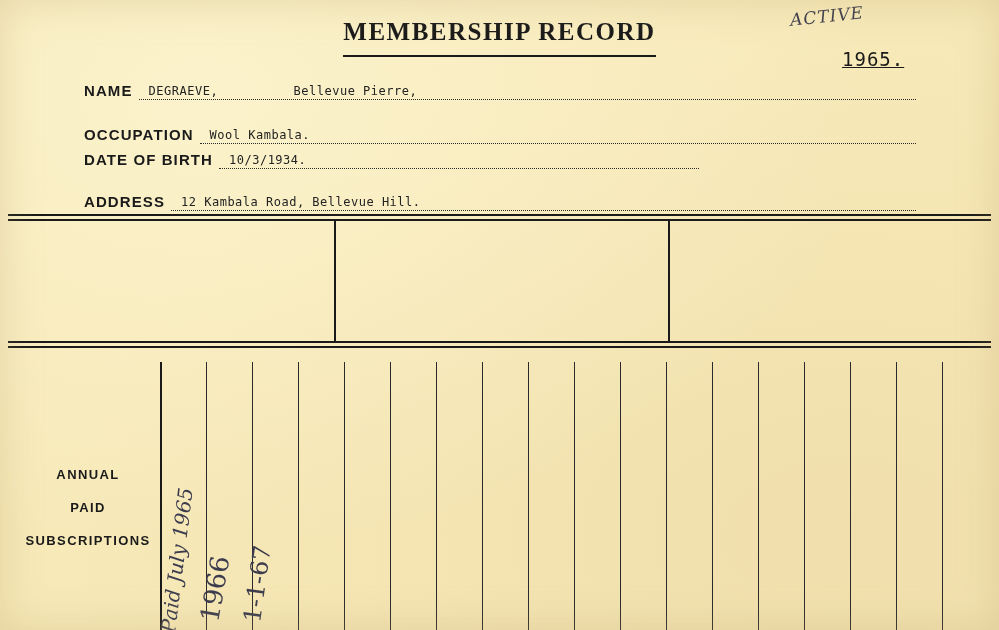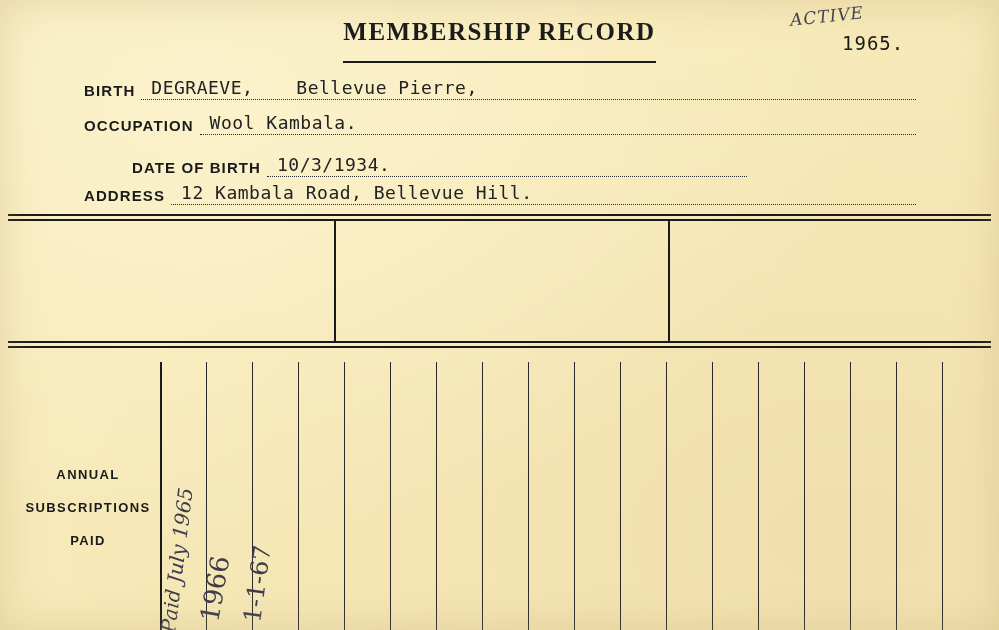--- a/index.html
+++ b/index.html
@@ -27,44 +27,45 @@
     left: 0;
     width: 100%;
     text-align: center;
     font-size: 25px;
     font-weight: bold;
     letter-spacing: 1.5px;
     font-family: "Liberation Serif", serif;
   }
   .title span {
     border-bottom: 2px solid #1a1a1a;
-    padding-bottom: 16px;
+    padding-bottom: 10px;
   }
 
   
   .hand {
     font-family: "DejaVu Serif", serif;
     color: #3b3b4d;
   }
   .annot-active {
     position: absolute;
     top: 6px;
     left: 790px;
     font-size: 17px;
     font-style: italic;
     letter-spacing: 1px;
     transform: rotate(-6deg);
   }
   .year {
     position: absolute;
-    top: 32px;
+    top: 48px;
     left: 842px;
     font-size: 19px;
     font-family: "DejaVu Sans Mono", monospace;
     letter-spacing: 1px;
+    text-decoration: underline;
   }
 
   
   .field {
     position: absolute;
     left: 84px;
     height: 22px;
     display: flex;
     align-items: flex-end;
   }
@@ -81,33 +82,33 @@
     flex: 1;
     border-bottom: 1px dotted #2a2a2a;
     height: 18px;
     margin-left: 6px;
   }
   .field-value {
     position: absolute;
     bottom: 1px;
     left: 10px;
     font-family: "DejaVu Sans Mono", monospace;
-    font-size: 18px;
+    font-size: 12px;
     letter-spacing: 0.5px;
     color: #222;
     white-space: nowrap;
   }
   .field-value.second {
     left: 155px;
   }
 
   #row-name   { top: 78px;  width: 832px; }
-  #row-occ    { top: 113px; width: 832px; }
-  #row-dob    { top: 155px; width: 615px; margin-left: 48px; }
-  #row-addr   { top: 183px; width: 832px; }
+  #row-occ    { top: 122px; width: 832px; }
+  #row-dob    { top: 147px; width: 615px; }
+  #row-addr   { top: 189px; width: 832px; }
 
   
   .hrule {
     position: absolute;
     left: 8px;
     width: 983px;
     border-top: 2px solid #1a1a1a;
   }
   #hrule-1 { top: 214px; }
   #hrule-2 { top: 219px; }
@@ -192,21 +193,21 @@
 <div class="card">
 
   <div class="title">
     <span>MEMBERSHIP RECORD</span>
   </div>
 
   <div class="hand annot-active">ACTIVE</div>
   <div class="year">1965.</div>
 
   <div class="field" id="row-name">
-    <div class="field-label">BIRTH</div>
+    <div class="field-label">NAME</div>
     <div class="field-rule">
       <div class="field-value">DEGRAEVE,</div>
       <div class="field-value second">Bellevue Pierre,</div>
     </div>
   </div>
 
   <div class="field" id="row-occ">
     <div class="field-label">OCCUPATION</div>
     <div class="field-rule">
       <div class="field-value">Wool Kambala.</div>
@@ -231,22 +232,22 @@
   <div class="hrule" id="hrule-2"></div>
   <div class="upper-div" id="upper-div-1"></div>
   <div class="upper-div" id="upper-div-2"></div>
   <div class="hrule" id="hrule-3"></div>
   <div class="hrule" id="hrule-4"></div>
 
   <div class="lower">
 
     <div class="annual-label">
       <div>ANNUAL</div>
+      <div>PAID</div>
       <div>SUBSCRIPTIONS</div>
-      <div>PAID</div>
     </div>
 
     <div class="vline heavy" style="left:152px;"></div>
     <div class="vline" style="left:198px;"></div>
     <div class="vline" style="left:244px;"></div>
     <div class="vline" style="left:290px;"></div>
     <div class="vline" style="left:336px;"></div>
     <div class="vline" style="left:382px;"></div>
     <div class="vline" style="left:428px;"></div>
     <div class="vline" style="left:474px;"></div>

